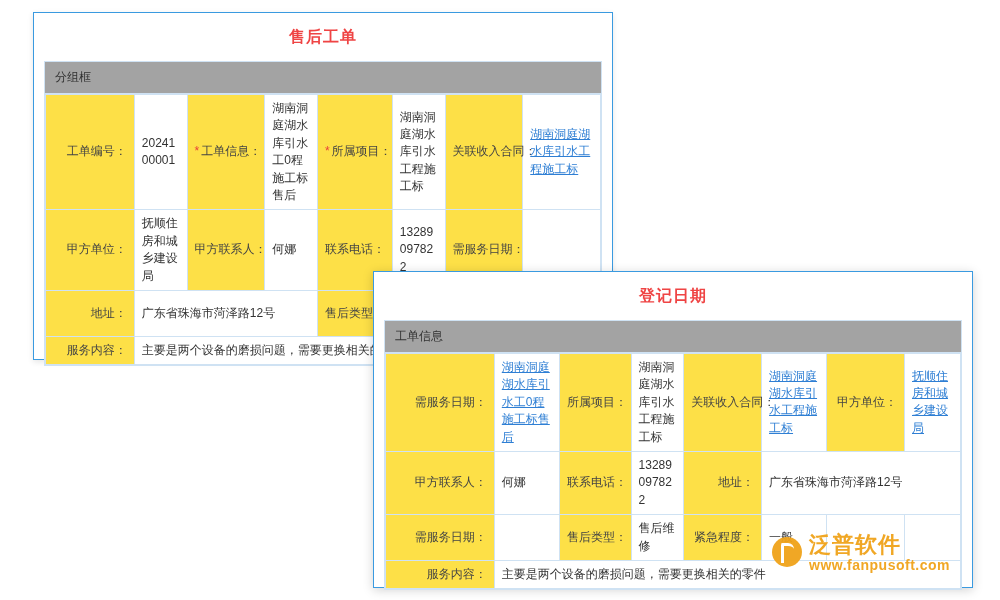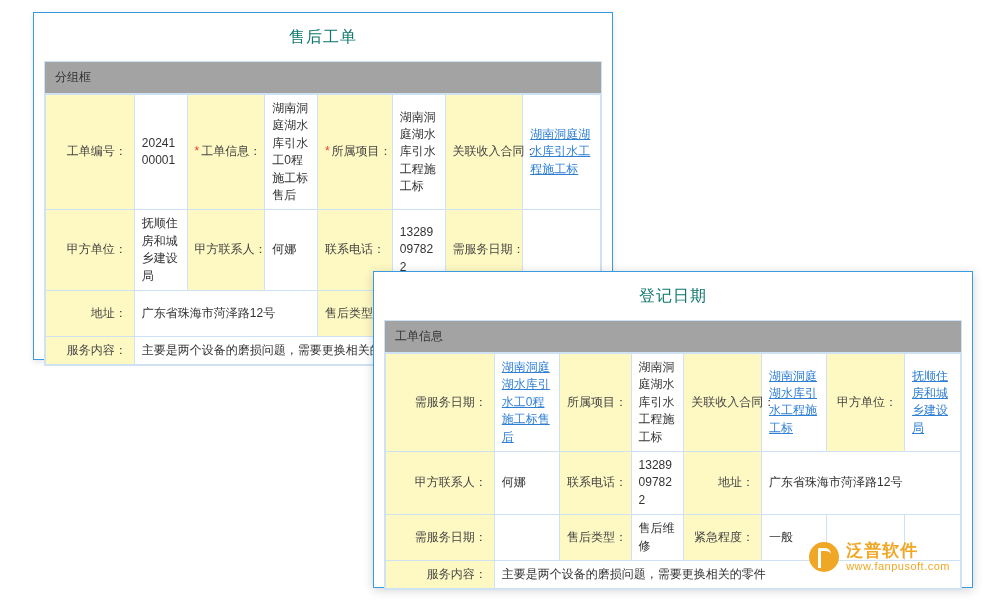--- a/index.html
+++ b/index.html
@@ -36,22 +36,22 @@
     left: 373px;
     top: 271px;
     width: 600px;
     height: 317px;
     box-shadow: 0 2px 10px rgba(0,0,0,0.18);
   }
 
   .win-title {
     text-align: center;
     font-size: 16px;
-    font-weight: normal;
-    color: #0f766e;
+    font-weight: bold;
+    color: #ef4444;
     padding: 14px 0 13px 0;
     letter-spacing: 1px;
   }
 
   .panel {
     margin: 0 10px 10px 10px;
     border: 1px solid #cfe2f3;
     box-sizing: border-box;
   }
 
@@ -72,21 +72,21 @@
   table.form td {
     border: 1px solid #cfe2f3;
     padding: 5px 7px;
     vertical-align: middle;
     font-size: 12px;
     line-height: 1.45;
     word-break: break-all;
   }
 
   td.label {
-    background: #fef9c3;
+    background: #fde047;
     text-align: right;
     color: #444444;
     white-space: nowrap;
   }
 
   td.value {
     background: #ffffff;
     color: #333333;
   }
 
@@ -148,29 +148,30 @@
     width: 10px;
     height: 17px;
     border-left: 3px solid #ffffff;
     border-top: 3px solid #ffffff;
     border-radius: 2px 6px 0 0;
   }
   .wm-text {
     line-height: 1.15;
   }
   .wm-name {
-    font-size: 17px;
+    font-size: 22px;
     font-weight: bold;
     color: #f0a31a;
     letter-spacing: 1px;
   }
   .wm-url {
-    font-size: 11px;
+    font-size: 14px;
     color: #f0a31a;
     letter-spacing: 0.5px;
+    font-weight: bold;
   }
 </style>
 </head>
 <body>
 
 <div class="window window-back">
   <div class="win-title">售后工单</div>
 
   <div class="panel">
     <div class="panel-header">分组框</div>

